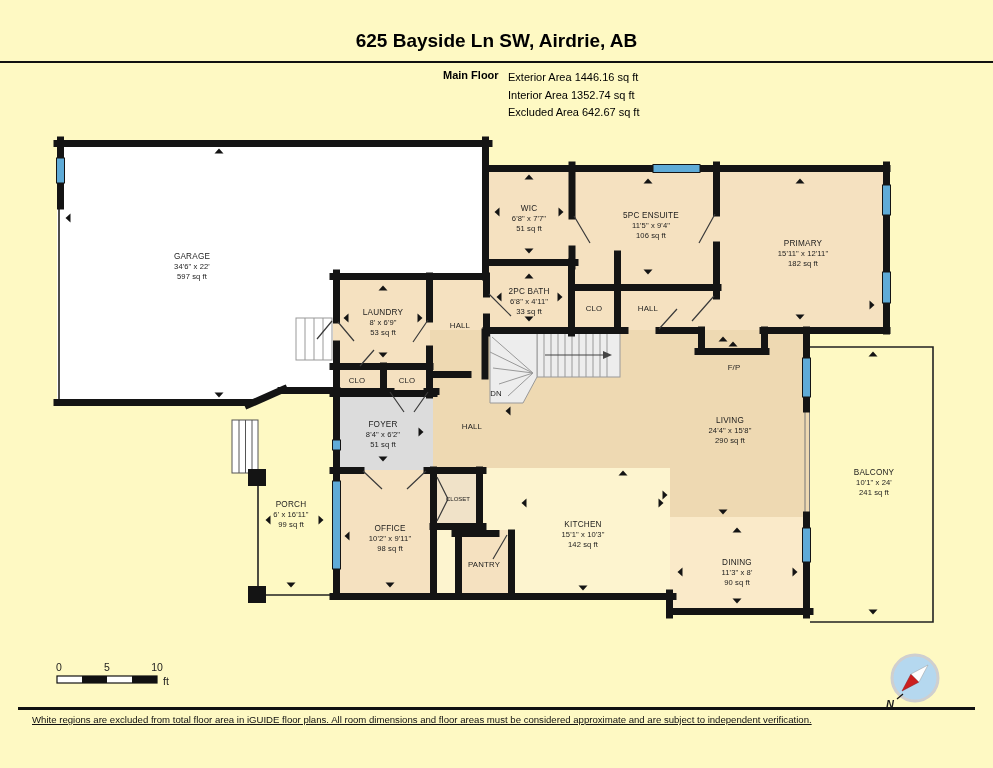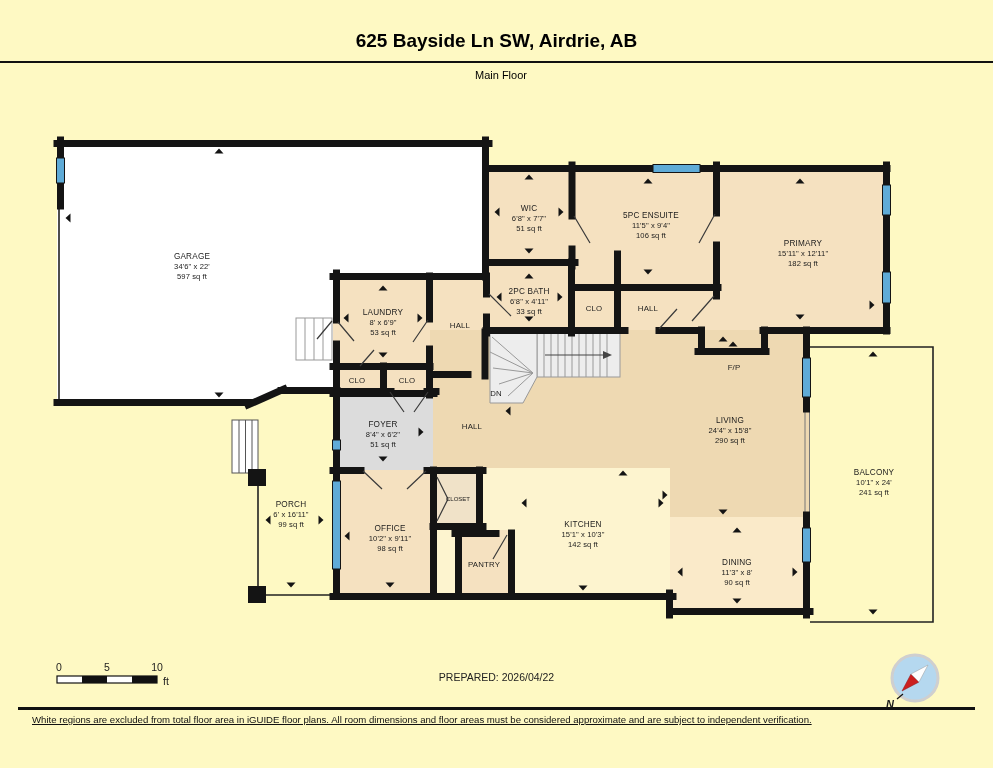--- a/index.html
+++ b/index.html
@@ -1,38 +1,43 @@
 <!DOCTYPE html>
 <html><head>
 <meta charset="utf-8">
 <style>
   html,body{margin:0;padding:0;background:#fff;}
   #page{position:relative;width:993px;height:768px;background:#fef9c3;font-family:"Liberation Sans",sans-serif;overflow:hidden;}
   #title{position:absolute;top:30px;left:0;width:100%;text-align:center;font-size:19px;font-weight:bold;color:#000;}
   #toprule{position:absolute;top:61px;left:0;width:100%;height:2px;background:#111;}
-  #floorlabel{position:absolute;top:69px;left:443px;font-size:11px;font-weight:normal;color:#000;margin-left:32px;}
+  #floorlabel{position:absolute;top:69px;left:443px;font-size:11px;font-weight:bold;color:#000;}
   #areas{position:absolute;top:69px;left:508px;font-size:11px;color:#000;line-height:17.5px;}
   #prepared{position:absolute;top:671px;left:0;width:100%;text-align:center;font-size:10.5px;color:#222;}
   #botrule{position:absolute;top:707px;left:18px;right:18px;height:2.5px;background:#111;}
   #disclaimer{position:absolute;top:714px;left:32px;right:20px;font-size:9.6px;color:#111;text-decoration:underline;}
   svg text{fill:#1c1c1c;}
   .rn{font-size:8.2px;letter-spacing:.2px;}
   .rd{font-size:7.6px;letter-spacing:.1px;}
   .sm{font-size:7.8px;letter-spacing:.2px;}
   .tiny{font-size:6px;}
   .scl{font-size:10.5px;}
   .north{font-size:11px;font-style:italic;font-weight:bold;}
 </style>
 </head>
 <body>
 
 <div id="page">
   <div id="title">625 Bayside Ln SW, Airdrie, AB</div>
   <div id="toprule"></div>
   <div id="floorlabel">Main Floor</div>
+  <div id="areas">
+    <div>Exterior Area 1446.16 sq ft</div>
+    <div>Interior Area 1352.74 sq ft</div>
+    <div>Excluded Area 642.67 sq ft</div>
+  </div>
 
   <svg width="993" height="768" viewBox="0 0 993 768" style="position:absolute;top:0;left:0;">
 
     <g>
       <polygon fill="#ffffff" points="57,140 488,140 488,276 333,276 333,390 282,390 252,406 57,406"></polygon>
       <rect x="486" y="168" width="86" height="95" fill="#f5e1c0"></rect>
       <rect x="572" y="165" width="145" height="122" fill="#f5e1c0"></rect>
       <rect x="716" y="165" width="171" height="165" fill="#f5e1c0"></rect>
       <rect x="486" y="262" width="86" height="69" fill="#f5e1c0"></rect>
       <rect x="572" y="287" width="145" height="44" fill="#f5e1c0"></rect>
@@ -255,16 +260,15 @@
 
     <g>
       <circle cx="915" cy="678" r="23" fill="#b5d8ef" stroke="#cfcfcf" stroke-width="3"></circle>
       <polygon points="902,691 911,674 919,682" fill="#cc1f1f" stroke="#8a1414" stroke-width="0.5"></polygon>
       <polygon points="928,665 911,674 919,682" fill="#ffffff" stroke="#9a9a9a" stroke-width="0.5"></polygon>
       <path d="M897,699 L903,694" stroke="#111" stroke-width="1.2" fill="none"></path>
       <text class="north" text-anchor="middle" x="890" y="708">N</text>
     </g>
   </svg>
 
-  <div id="prepared">PREPARED: 2026/04/22</div>
   <div id="botrule"></div>
   <div id="disclaimer">White regions are excluded from total floor area in iGUIDE floor plans. All room dimensions and floor areas must be considered approximate and are subject to independent verification.</div>
 </div>
 
 </body></html>

